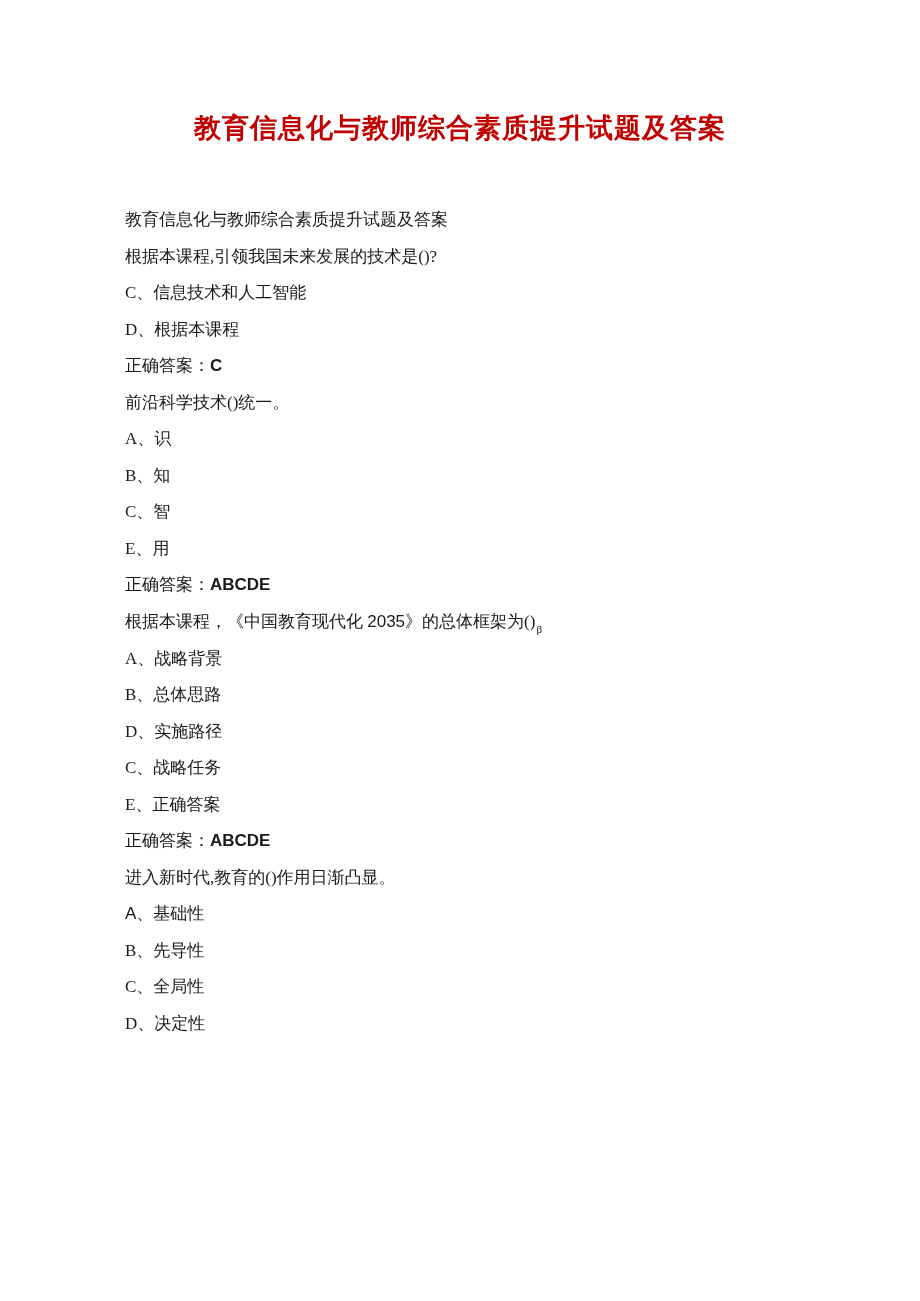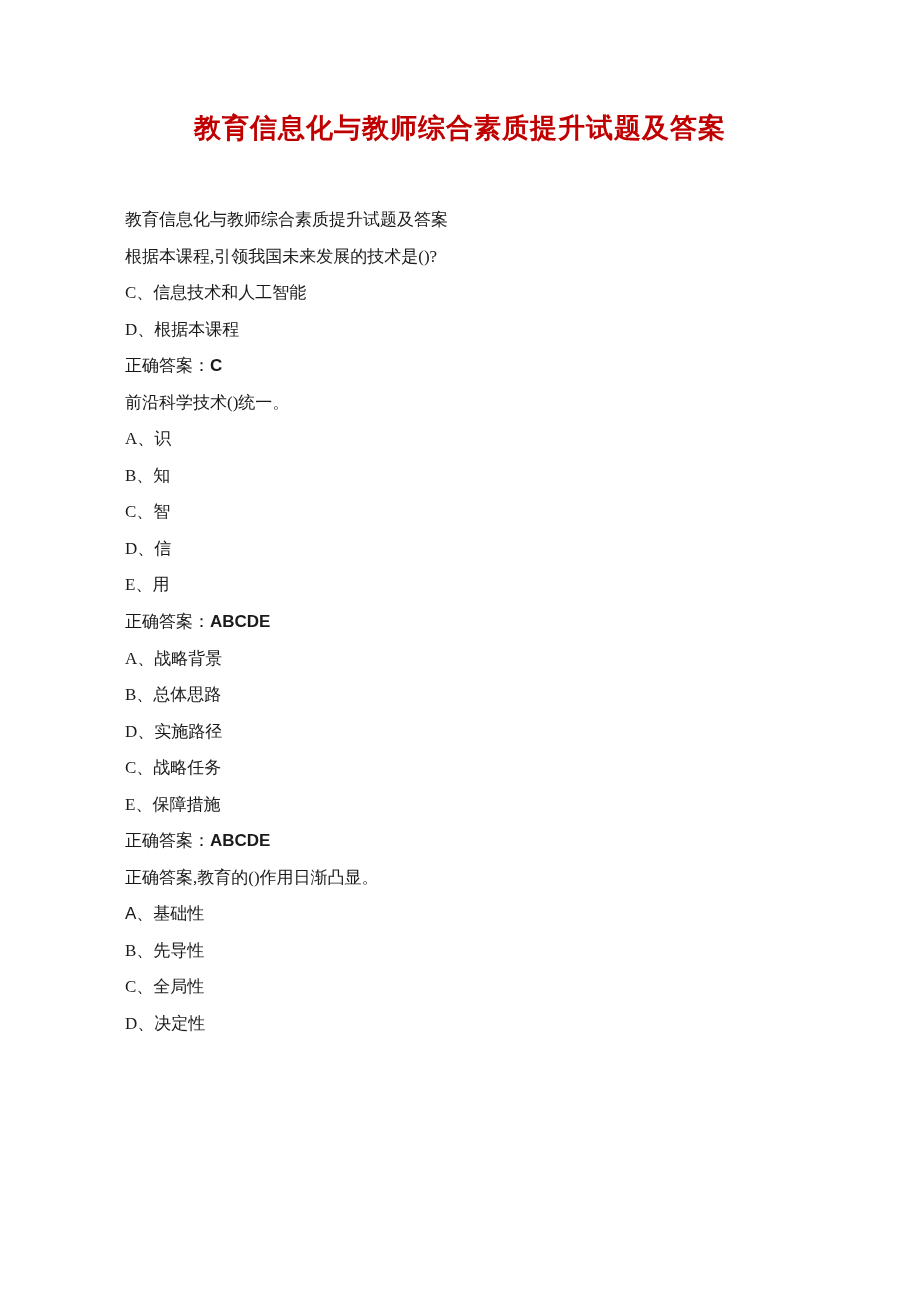--- a/index.html
+++ b/index.html
@@ -51,27 +51,27 @@
 <div id="content">
     <div class="line"><span>教育信息化与教师综合素质提升试题及答案</span></div>
     <div class="line"><span>根据本课程,引领我国未来发展的技术是()?</span></div>
     <div class="line"><span>C</span><span>、信息技术和人工智能</span></div>
     <div class="line"><span>D</span><span>、根据本课程</span></div>
     <div class="line"><span>正确答案：</span><span class="sans bold">C</span></div>
     <div class="line"><span>前沿科学技术()统一。</span></div>
     <div class="line"><span>A</span><span>、识</span></div>
     <div class="line"><span>B</span><span>、知</span></div>
     <div class="line"><span>C</span><span>、智</span></div>
-    <div class="line"><span>D</span><span>、信</span></div>
     <div class="line"><span>E</span><span>、用</span></div>
     <div class="line"><span>正确答案：</span><span class="sans bold">ABCDE</span></div>
+    <div class="line"><span>根据本课程，《中国教育现代化 </span><span class="sans">2035</span><span>》的总体框架为()</span><span class="sub">β</span></div>
     <div class="line"><span>A</span><span>、战略背景</span></div>
     <div class="line"><span>B</span><span>、总体思路</span></div>
     <div class="line"><span>D</span><span>、实施路径</span></div>
     <div class="line"><span>C</span><span>、战略任务</span></div>
-    <div class="line"><span>E</span><span>、保障措施</span></div>
+    <div class="line"><span>E</span><span>、正确答案</span></div>
     <div class="line"><span>正确答案：</span><span class="sans bold">ABCDE</span></div>
-    <div class="line"><span>正确答案,教育的()作用日渐凸显。</span></div>
+    <div class="line"><span>进入新时代,教育的()作用日渐凸显。</span></div>
     <div class="line"><span class="sans">A</span><span>、基础性</span></div>
     <div class="line"><span>B</span><span>、先导性</span></div>
     <div class="line"><span>C</span><span>、全局性</span></div>
     <div class="line"><span>D</span><span>、决定性</span></div>
   </div>
 
 </body></html>

